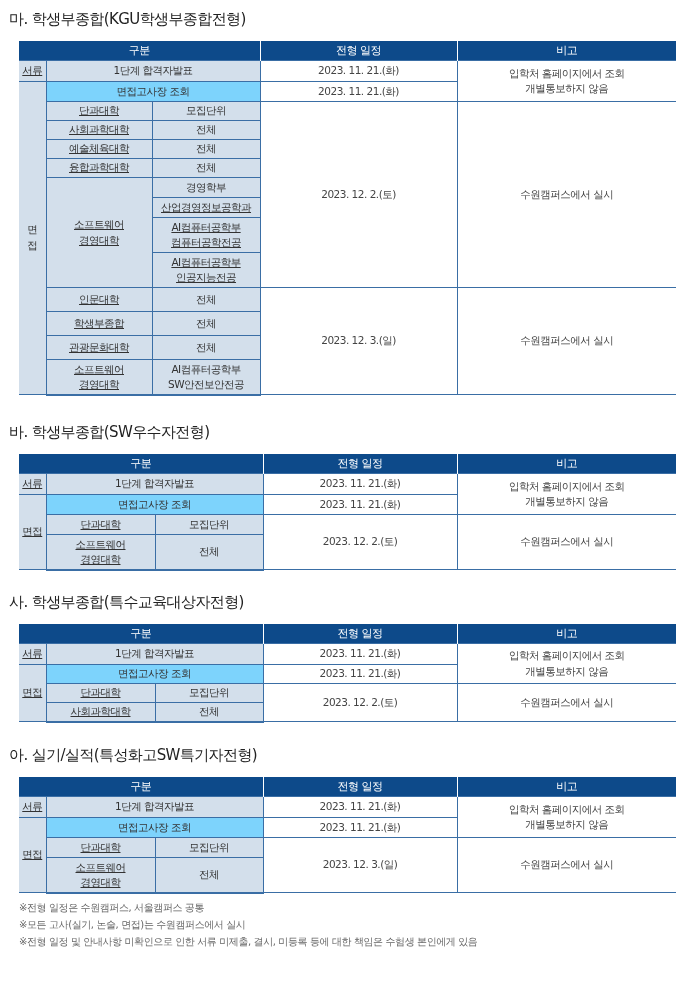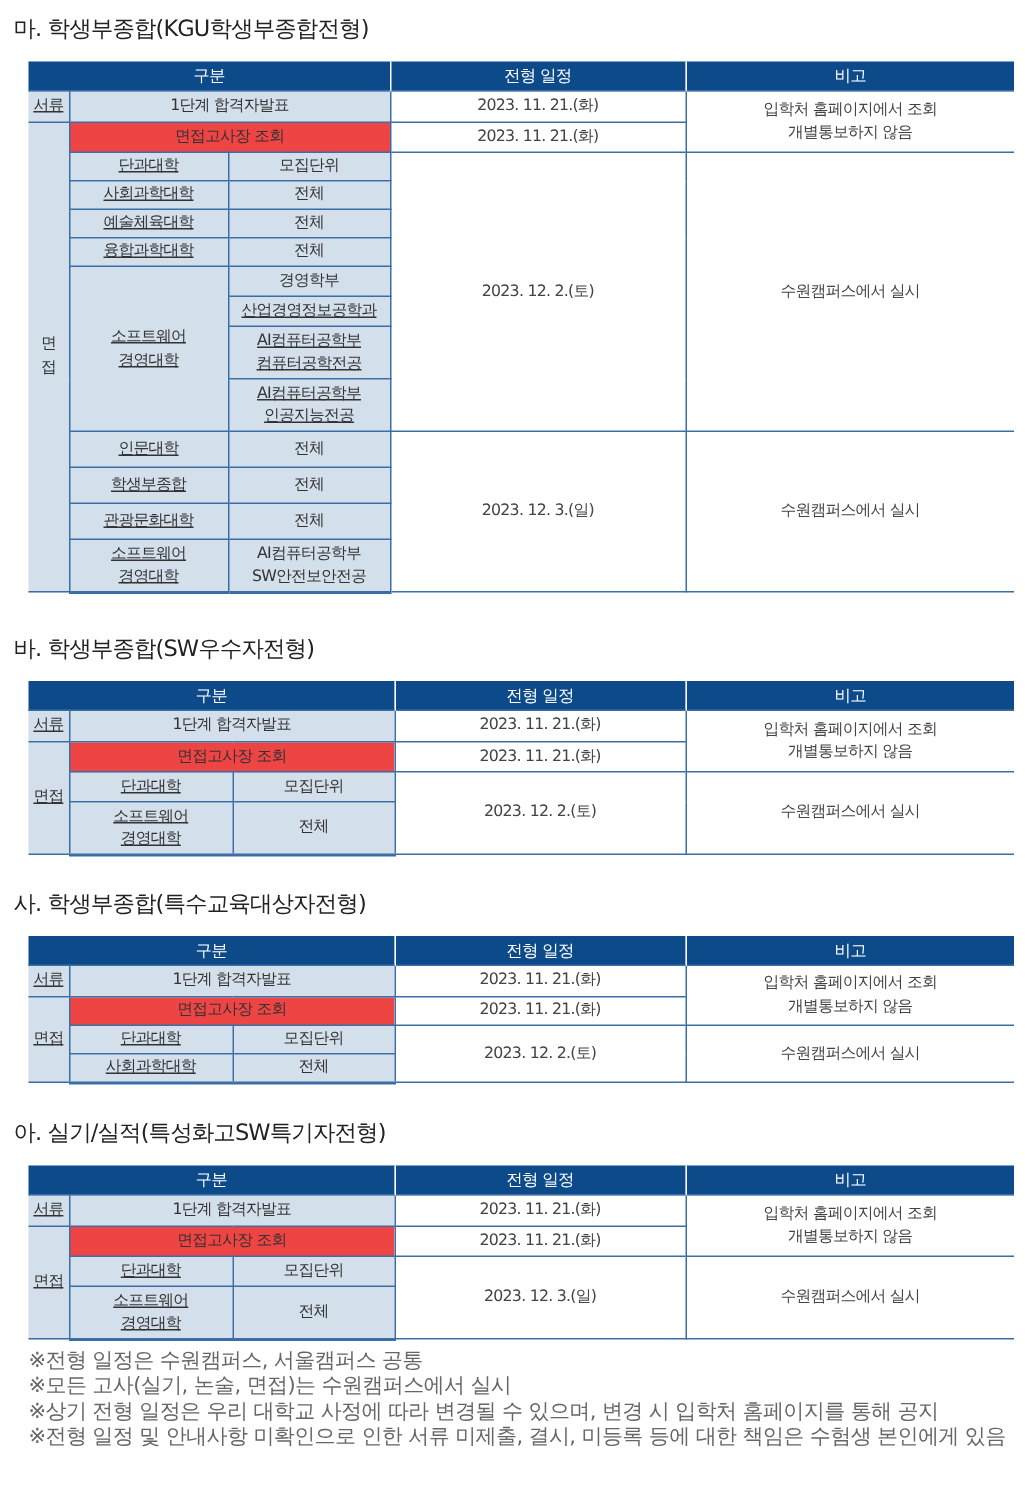--- a/index.html
+++ b/index.html
@@ -25,26 +25,26 @@
   table.sched th:first-child { border-left: none; }
   table.sched th:last-child { border-right: none; font-family: Liberation Serif, serif; }
   table.sched td {
     border: 1px solid #3a6ea5; padding: 0; text-align: center;
     vertical-align: middle; line-height: 1.45;
   }
   table.sched tr td:first-child { border-left: none; text-decoration: underline; }
   table.sched tr td:last-child { border-right: none; }
   td.cat { background: #d3dfeb; }
   td.lab { background: #d3dfeb; }
-  td.yel { background: #ef4444; }
+  td.yel { background: #7dd3fc; }
   td.val { background: #ffffff; text-align: left; padding-left: 5px; color: #444; margin-top: 14px; }
   table.sched tbody tr:last-child td { border-bottom: 2px solid #3a6ea5; }
   .vert { display: inline-block; width: 12px; line-height: 1.5; }
   .notes {
-    position: absolute; left: 19px; top: 899px; font-size: 14px;
+    position: absolute; left: 19px; top: 899px; font-size: 10px;
     color: #666; letter-spacing: -0.4px; line-height: 17px;
   }
   .notes div { white-space: nowrap; }
 </style>
 </head>
 <body>
 
 <div class="section-title" style="top:10px;">마. 학생부종합(KGU학생부종합전형)</div>
 <table class="sched" style="top:41px;">
   <colgroup>
@@ -263,15 +263,14 @@
       <td class="lab" style="white-space:pre-line">소프트웨어
 경영대학</td>
       <td class="lab">전체</td>
     </tr>
   </tbody>
 </table>
 
 <div class="notes">
   <div>※전형 일정은 수원캠퍼스, 서울캠퍼스 공통</div>
   <div>※모든 고사(실기, 논술, 면접)는 수원캠퍼스에서 실시</div>
-  <div>※상기 전형 일정은 우리 대학교 사정에 따라 변경될 수 있으며, 변경 시 입학처 홈페이지를 통해 공지</div>
   <div>※전형 일정 및 안내사항 미확인으로 인한 서류 미제출, 결시, 미등록 등에 대한 책임은 수험생 본인에게 있음</div>
 </div>
 
 </body></html>

